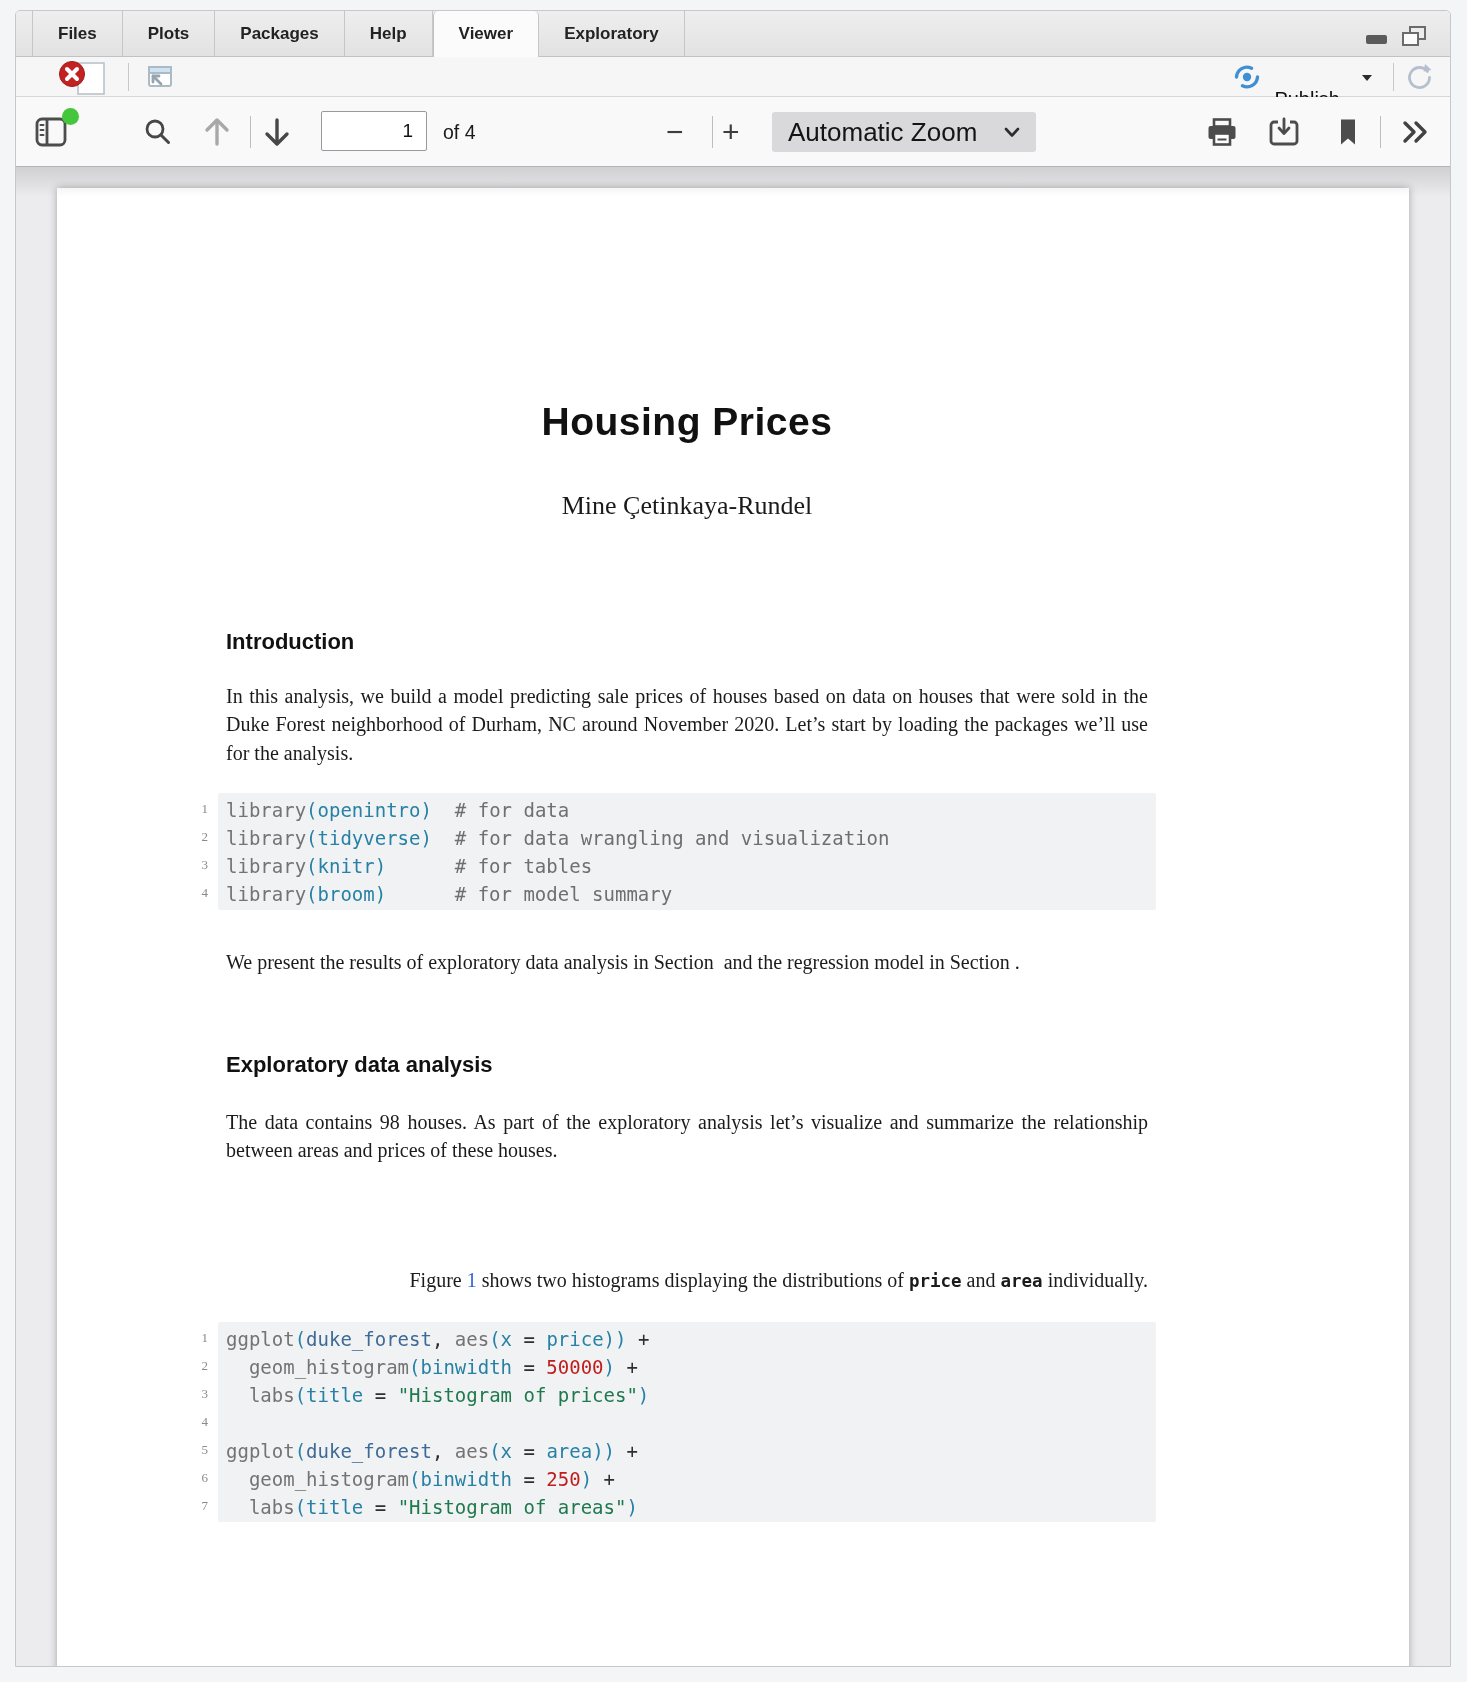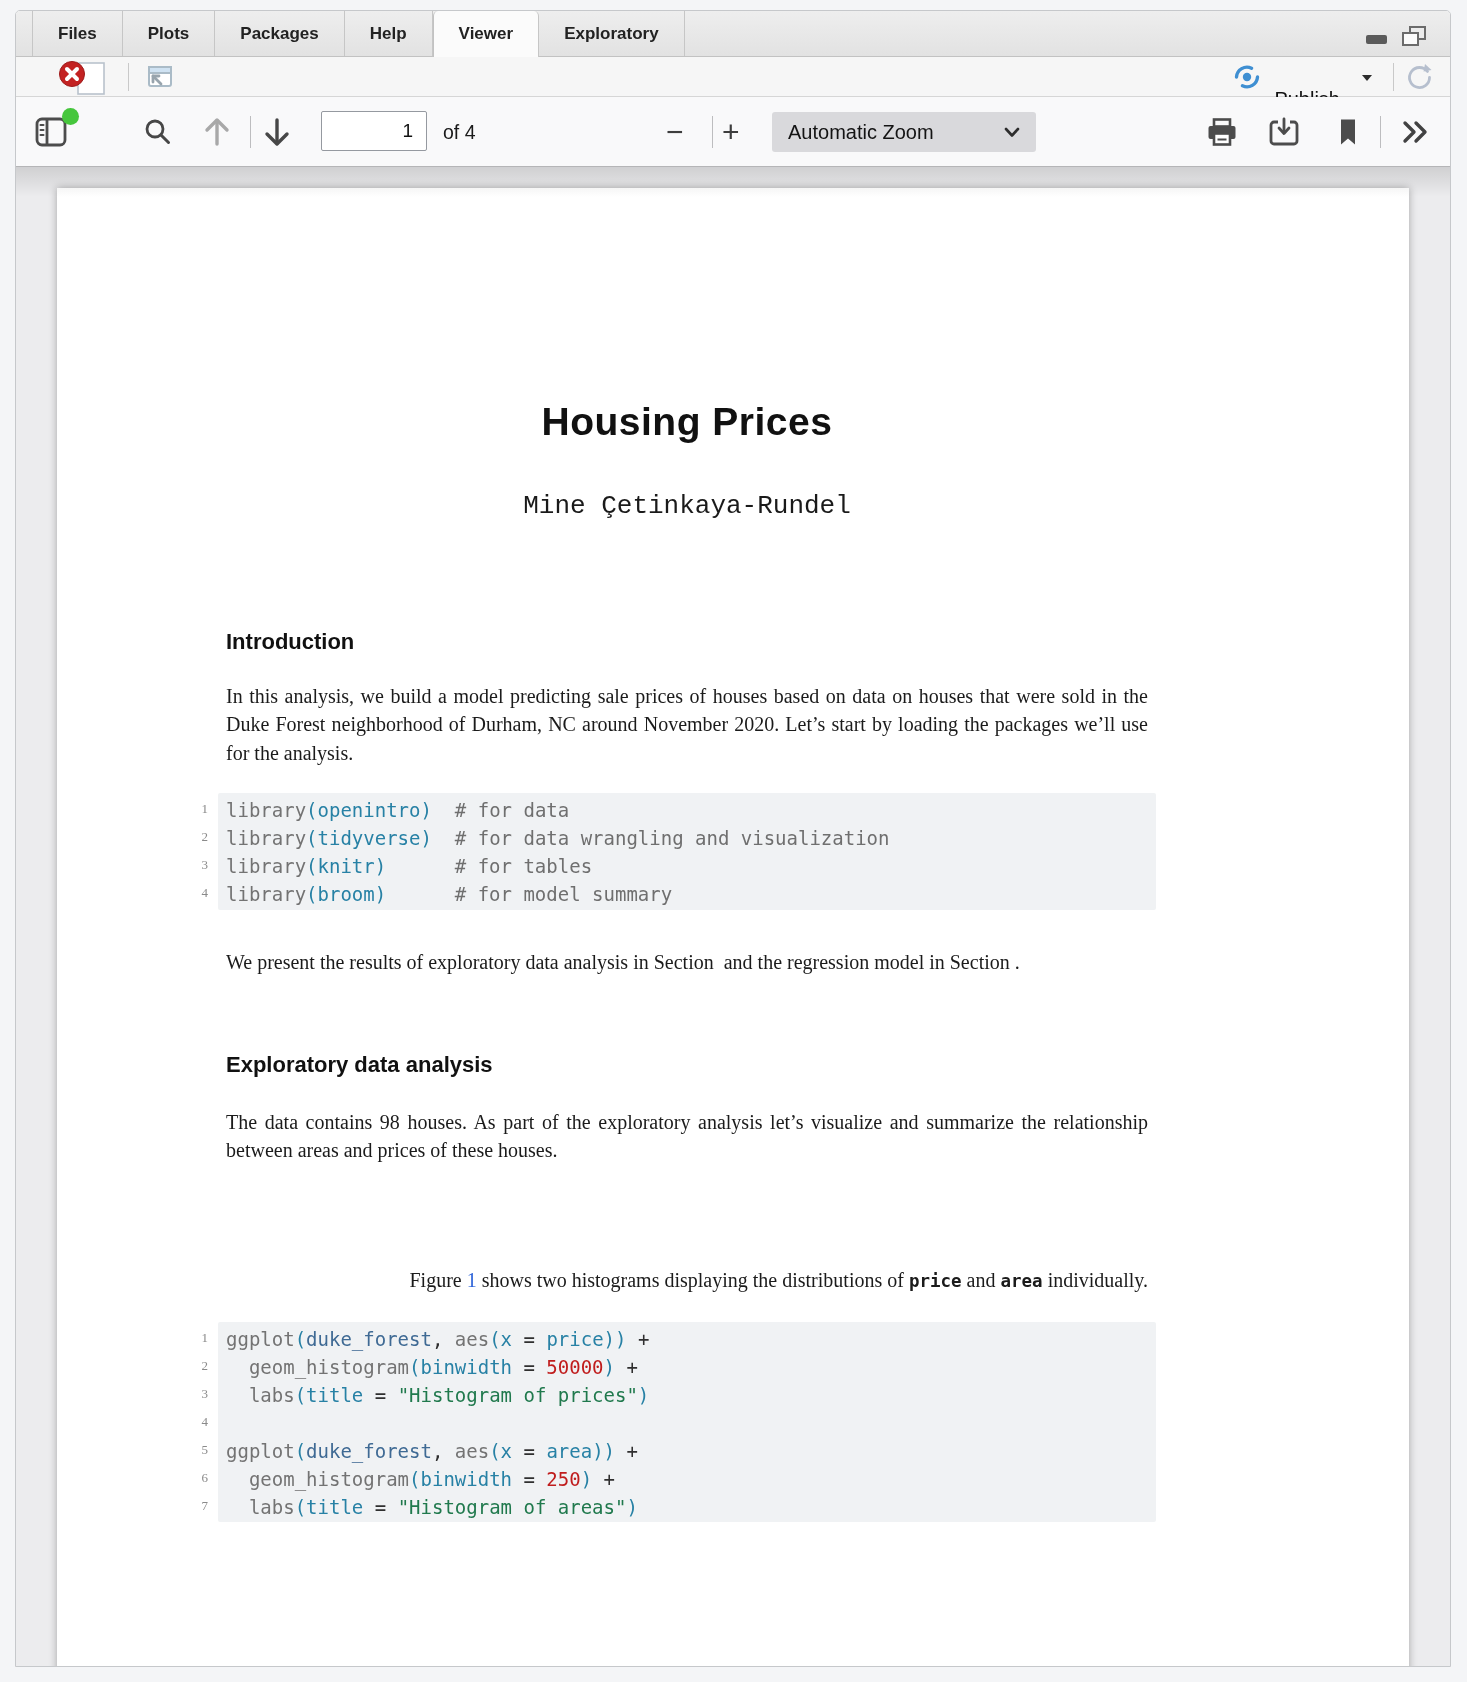--- a/index.html
+++ b/index.html
@@ -18,29 +18,29 @@
   .pubgroup{position:absolute;right:0;top:0;height:40px;}
   .publabel{font-size:20px;color:#111;margin-top:24px;}
   
   .pdfbar{position:relative;height:70px;background:#f9f9fa;border-bottom:1px solid #b5b5b7;box-sizing:border-box;}
   .pdfbar .vmid{position:absolute;top:50%;transform:translateY(-50%);}
   .pdfbar .sep{position:absolute;top:19px;width:1px;height:32px;background:#bdbdbf;}
   .pageinput{position:absolute;left:305px;top:14px;width:106px;height:40px;border:1px solid #9599a0;border-radius:2px;background:#fff;box-sizing:border-box;text-align:right;padding-right:13px;font-size:19px;color:#111;font-family:"Liberation Sans",sans-serif;}
   .ofpages{left:427px;font-size:19.5px;color:#1a1a1a;}
   .zbtn{font-size:30px;color:#3d3d3d;font-weight:400;line-height:1;}
   .zoomsel{position:absolute;left:756px;top:15px;width:264px;height:40px;background:#d9d9dc;border-radius:3px;display:flex;align-items:center;box-sizing:border-box;padding:0 16px;justify-content:space-between;}
-  .zoomsel span{font-size:20px;color:#141414;}
+  .zoomsel span{font-size:26px;color:#141414;}
   .greendot{position:absolute;left:46px;top:11px;width:17px;height:17px;border-radius:50%;background:#46c63c;}
   
   .viewer{position:relative;height:1500px;background:#ececee;overflow:hidden;}
   .viewer:before{content:"";position:absolute;left:0;top:0;right:0;height:30px;background:linear-gradient(180deg,rgba(0,0,0,.12),rgba(0,0,0,0));pointer-events:none;z-index:3;}
   .page{position:absolute;left:41px;top:21px;width:1352px;height:1740px;background:#fff;box-shadow:0 0 8px rgba(0,0,0,.3);}
   .page .abs{position:absolute;left:169px;width:922px;}
   .doctitle{top:212px;text-align:center;font-size:39px;font-weight:700;color:#111;font-family:"Liberation Sans",sans-serif;letter-spacing:.5px;}
-  .author{top:303px;text-align:center;font-size:26px;color:#1a1a1a;font-family:Liberation Mono, monospace;}
+  .author{top:303px;text-align:center;font-size:26px;color:#1a1a1a;font-family:Liberation Serif, serif;}
   .h-sec{font-size:22px;font-weight:700;color:#111;font-family:Liberation Sans, sans-serif;}
   .h-sub{font-size:20px;font-weight:700;color:#111;font-family:"Liberation Sans",sans-serif;}
   .para{font-family:"Liberation Serif",serif;font-size:20px;line-height:28.3px;color:#1b1b1b;text-align:justify;}
   .para.nojust{text-align:right;}
   .seg-link{color:#2e64d9;cursor:pointer;}
   .seg-mono{font-family:"DejaVu Sans Mono",monospace;font-size:17.5px;font-weight:600;}
   
   .codeblk{position:absolute;left:161px;width:938px;background:#f0f2f4;padding:3px 0 3px 8px;box-sizing:border-box;border-radius:2px;}
   .cl{position:relative;white-space:pre;font-family:"DejaVu Sans Mono",monospace;font-size:19px;line-height:28px;min-height:28px;color:#222;}
   .ln{position:absolute;left:-44px;width:26px;text-align:right;font-family:"Liberation Serif",serif;font-size:13px;color:#8a8a8a;top:6px;line-height:1;}

